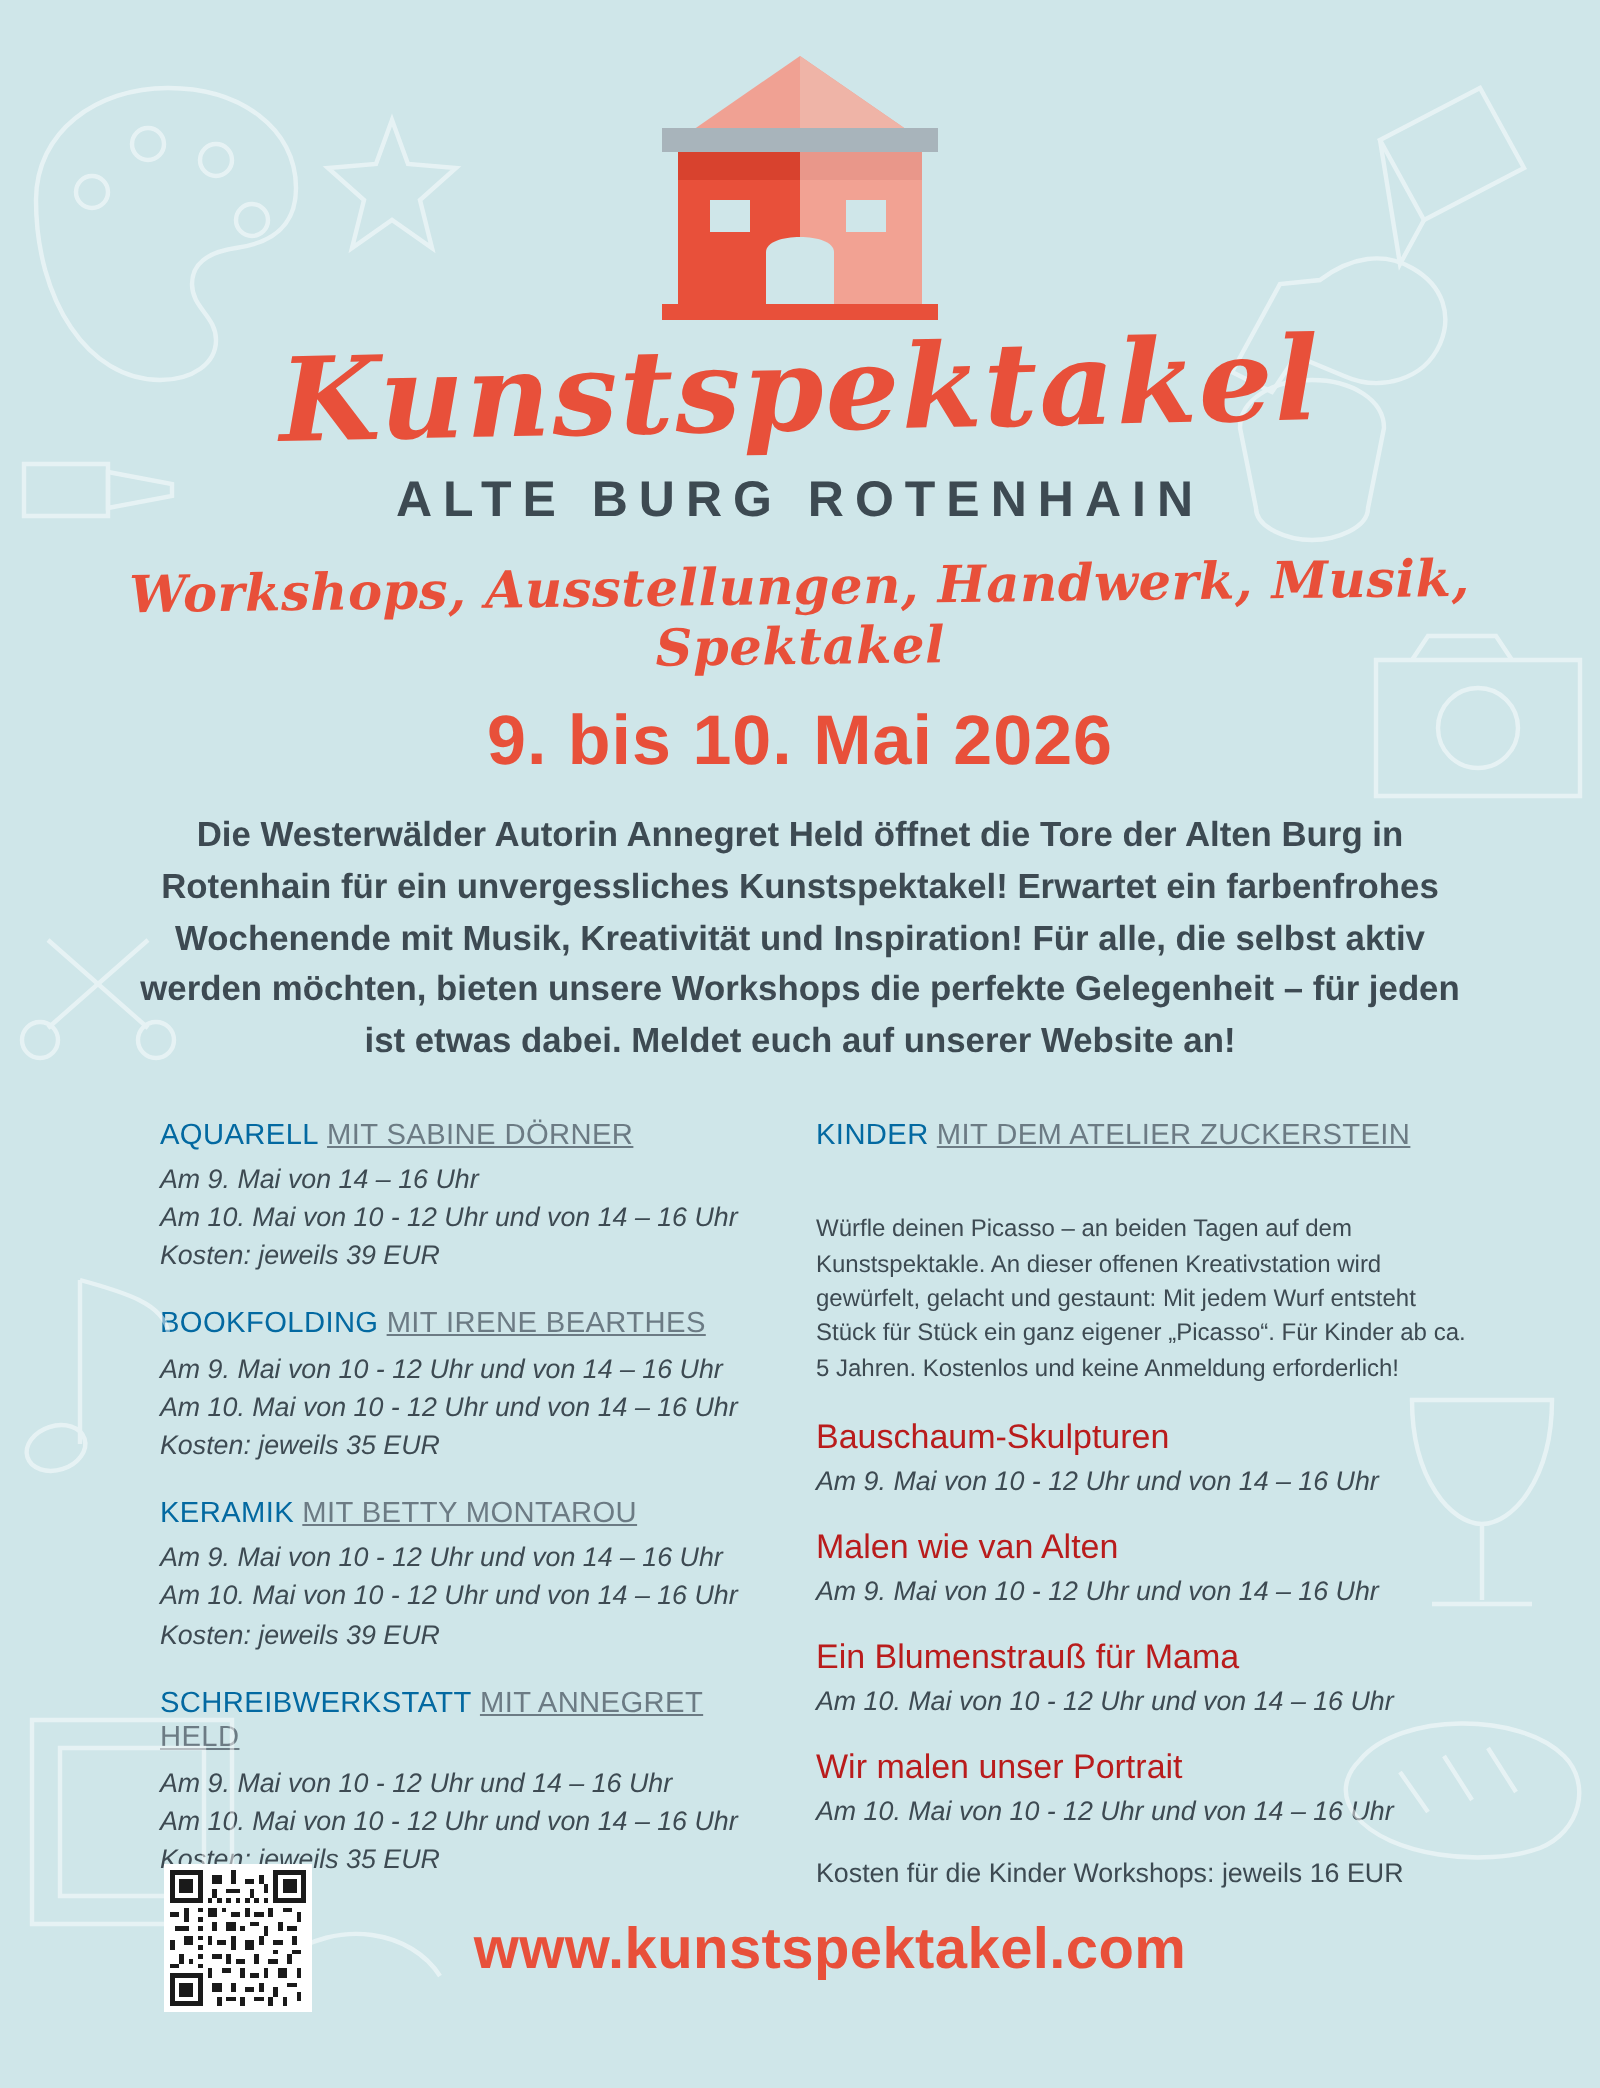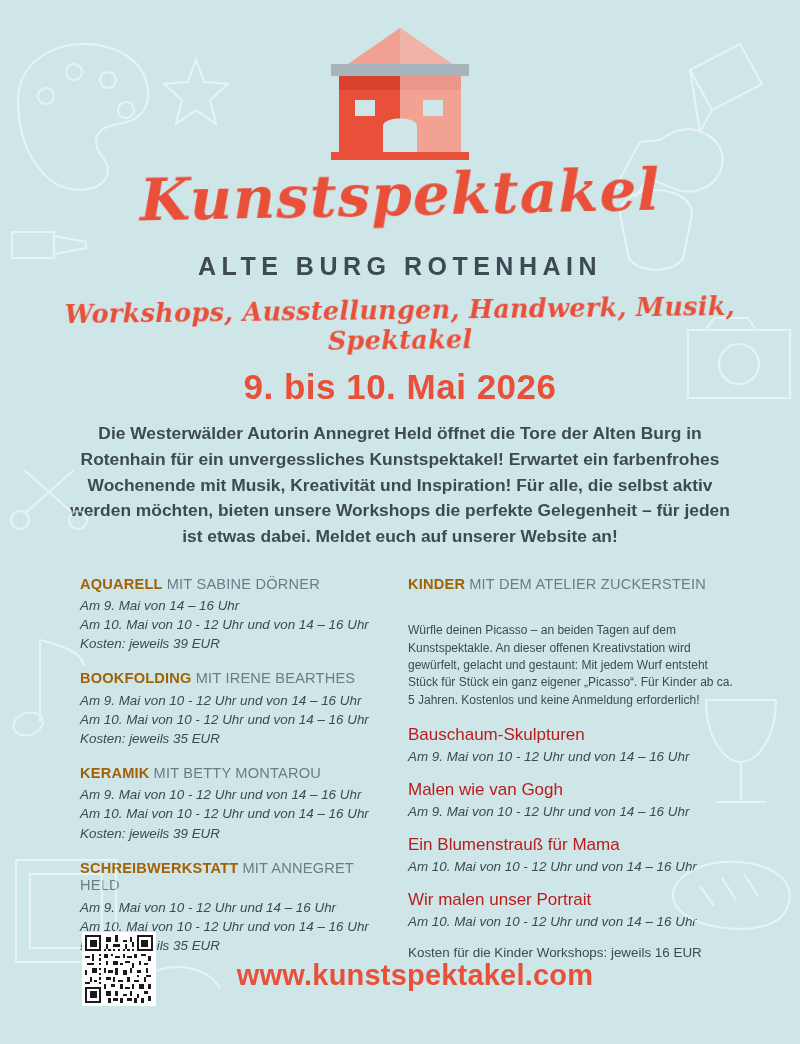--- a/index.html
+++ b/index.html
@@ -51,21 +51,21 @@
     margin: 4px 0 0 0;
     line-height: 1;
     transform: rotate(-1.2deg);
   }
   .subbrand {
     text-align: center;
     font-size: 25px;
     letter-spacing: 5.5px;
     color: #3d4a52;
     font-weight: bold;
-    margin-top: 28px;
+    margin-top: 12px;
   }
   .tagline {
     text-align: center;
     font-family: "DejaVu Serif", serif;
     font-style: italic;
     font-weight: bold;
     font-size: 25.5px;
     color: #e8503a;
     margin-top: 14px;
     transform: rotate(-0.7deg);
@@ -108,28 +108,29 @@
 
   .ws {
     margin-bottom: 17px;
   }
   .ws-title {
     font-size: 14.6px;
     margin-bottom: 3px;
     line-height: 1.2;
   }
   .ws-title .name {
-    color: #a16207;
-    font-weight: bold;
+    color: #0369a1;
+    font-weight: normal;
     letter-spacing: .2px;
   }
   .ws-title .with {
     color: #6c7b84;
     font-weight: normal;
     letter-spacing: .2px;
+    text-decoration: underline;
   }
   .ws-line {
     font-size: 13.4px;
     line-height: 1.42;
     color: #3d4a52;
     font-style: italic;
   }
 
   .kinder-body {
     font-size: 12px;
@@ -321,21 +322,21 @@
       </div>
 
       <div class="kinder-body">Würfle deinen Picasso – an beiden Tagen auf dem Kunstspektakle. An dieser offenen Kreativstation wird gewürfelt, gelacht und gestaunt: Mit jedem Wurf entsteht Stück für Stück ein ganz eigener „Picasso“. Für Kinder ab ca. 5 Jahren. Kostenlos und keine Anmeldung erforderlich!</div>
 
       <div class="sub-ws">
         <div class="sub-ws-title">Bauschaum-Skulpturen</div>
         <div class="ws-line">Am  9. Mai von 10 - 12 Uhr und von 14 – 16 Uhr</div>
       </div>
 
       <div class="sub-ws">
-        <div class="sub-ws-title">Malen wie van Gogh</div>
+        <div class="sub-ws-title">Malen wie van Alten</div>
         <div class="ws-line">Am  9. Mai von 10 - 12 Uhr und von 14 – 16 Uhr</div>
       </div>
 
       <div class="sub-ws">
         <div class="sub-ws-title">Ein Blumenstrauß für Mama</div>
         <div class="ws-line">Am 10. Mai von 10 - 12 Uhr und von 14 – 16 Uhr</div>
       </div>
 
       <div class="sub-ws">
         <div class="sub-ws-title">Wir malen unser Portrait</div>

